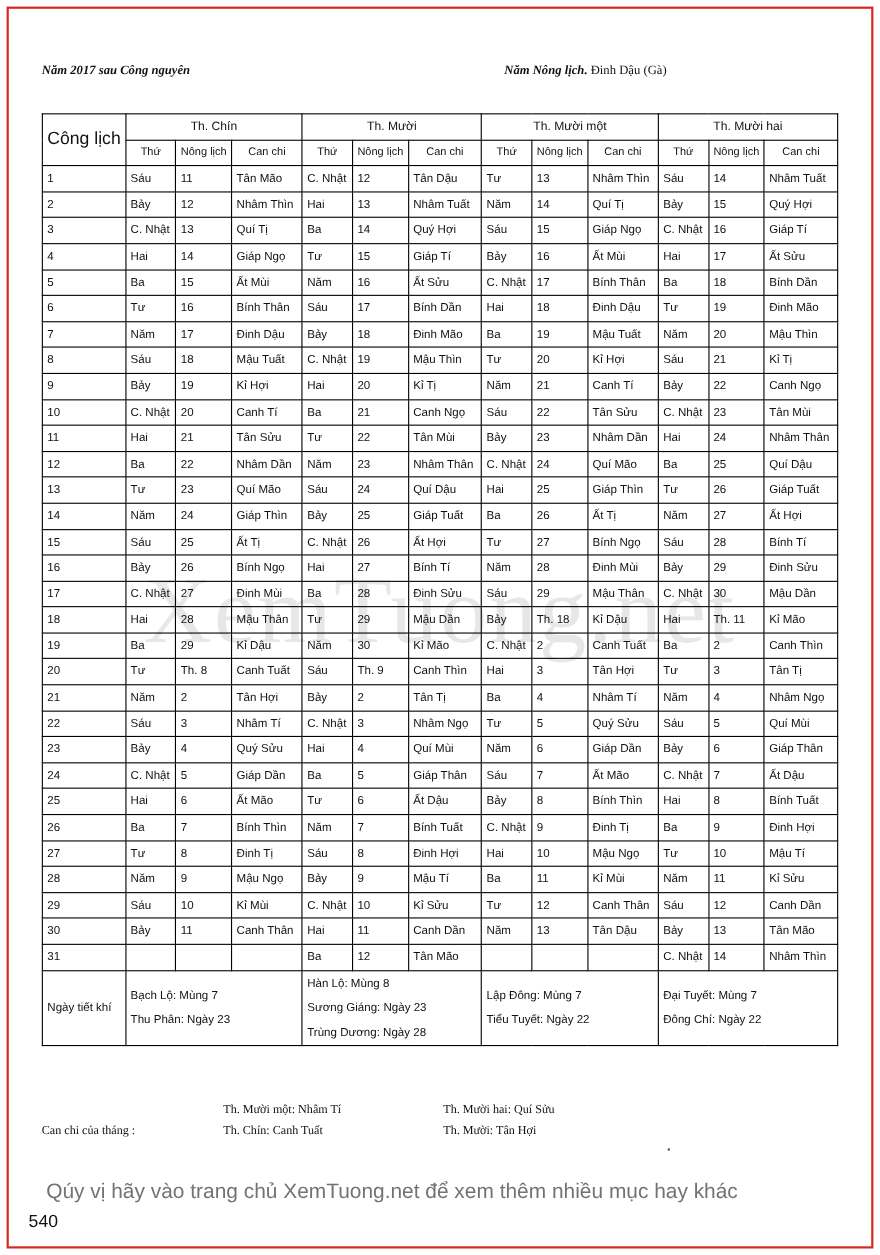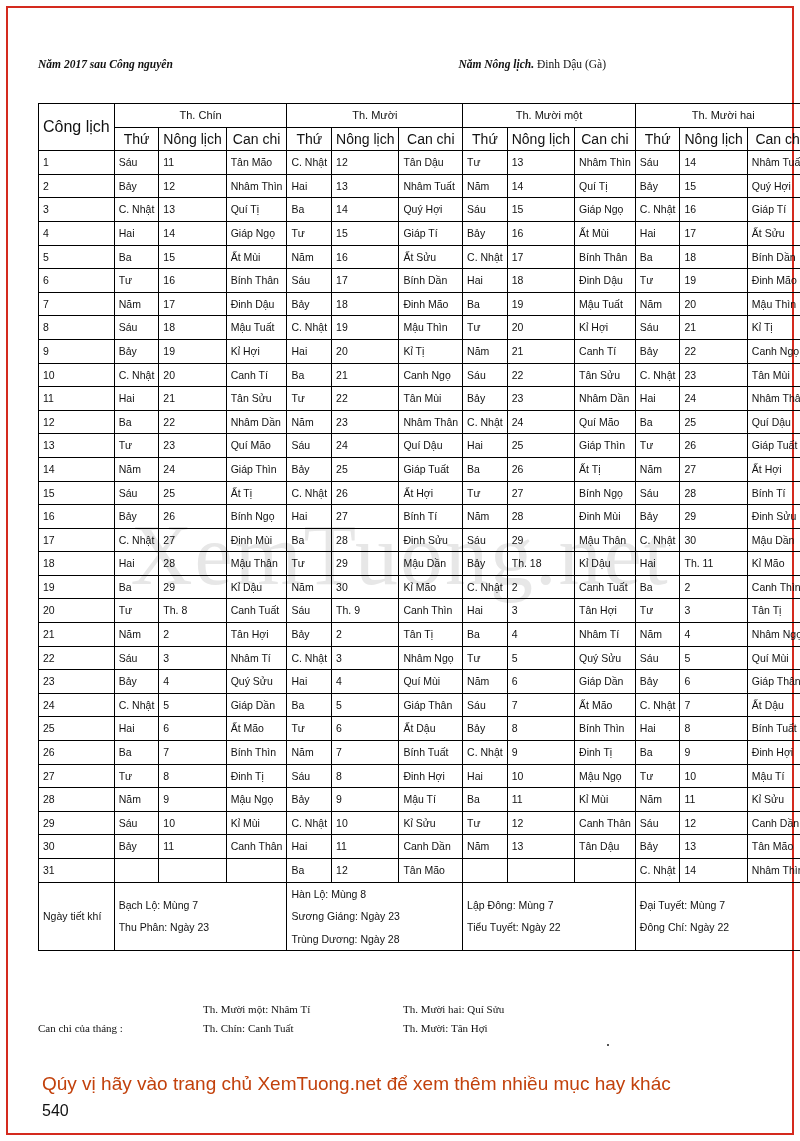--- a/index.html
+++ b/index.html
@@ -101,21 +101,21 @@
     background: transparent;
   }
   table.cal th {
     font-weight: normal;
     text-align: center;
   }
   .month-head {
     font-size: 11px;
   }
   .sub-head {
-    font-size: 14px;
+    font-size: 10px;
     height: 34px;
     line-height: 15px;
   }
   .cl-head {
     font-size: 16px;
     line-height: 15px;
     text-align: left;
     padding-left: 4px;
   }
   
@@ -163,26 +163,26 @@
   .canchi-c1 { width: 200px; }
   .canchi-c2 { width: 220px; }
 
   .promo {
     position: absolute;
     left: 42px;
     top: 1073px;
     width: 730px;
     font-size: 19px;
     font-family: "Liberation Sans", sans-serif;
-    color: #c2410c;
+    color: #737373;
     white-space: nowrap;
   }
   .pageno {
     position: absolute;
-    left: 42px;
+    left: 26px;
     top: 1102px;
     font-size: 16px;
     font-family: "Liberation Sans", sans-serif;
   }
   .dot {
     position: absolute;
     left: 607px;
     top: 1044px;
     width: 2px; height: 2px;
     background: #555;

